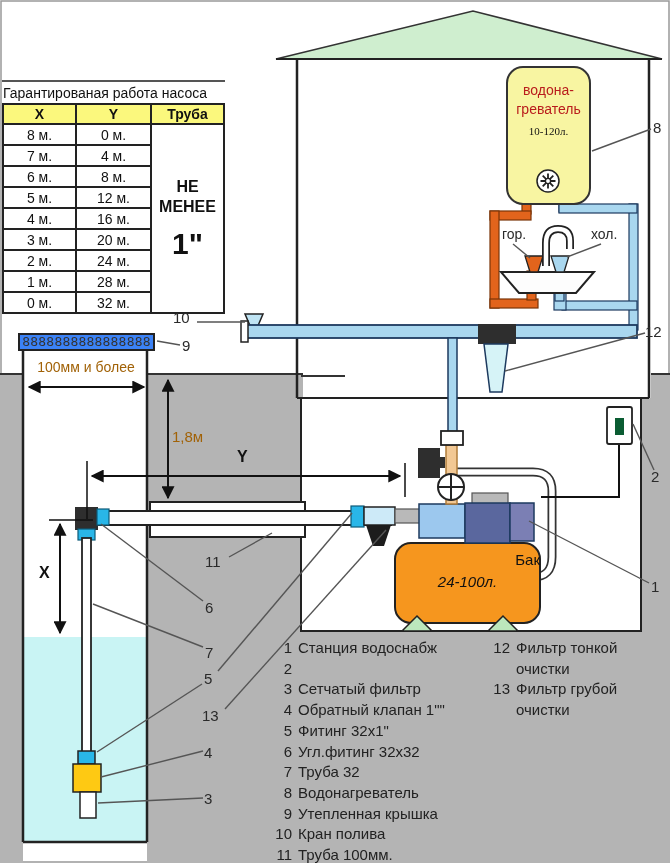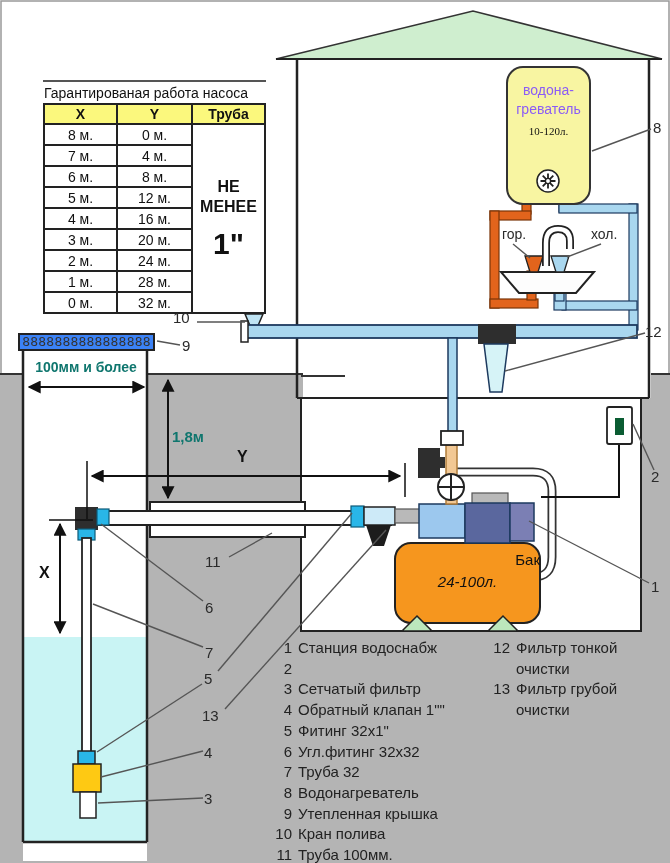--- a/index.html
+++ b/index.html
@@ -3,36 +3,36 @@
 <meta charset="utf-8">
 <style>
   html,body{margin:0;padding:0;background:#fff;}
   #stage{
     position:relative;width:670px;height:863px;background:#fff;overflow:hidden;
     font-family:"Liberation Sans",sans-serif;color:#222;
   }
   #diagram-svg{position:absolute;left:0;top:0;}
   .lbl{position:absolute;font-size:15px;line-height:1;color:#2a2a2a;white-space:nowrap;}
   .lbl.small{font-size:14px;}
-  .lbl.dim{font-weight:bold;color:#0f766e;}
+  .lbl.dim{font-weight:normal;color:#a16207;}
   .lbl.axis{font-size:16px;font-weight:bold;color:#111;}
   .center{text-align:center;}
 
   
-  #pump-table-wrap{position:absolute;left:2px;top:80px;width:223px;padding-left:41px;}
+  #pump-table-wrap{position:absolute;left:2px;top:80px;width:223px;}
   #pump-table-title{border-top:2px solid #555;font-size:14px;padding:3px 0 2px 1px;color:#111;white-space:nowrap;}
   table.pump{border-collapse:collapse;table-layout:fixed;width:223px;}
   table.pump th,table.pump td{border:2px solid #222;text-align:center;font-size:14px;padding:0;height:19px;color:#111;}
   table.pump th{background:#fbf87d;font-weight:bold;height:18px;}
   td.pipe-cell{vertical-align:middle;background:#fff;}
   .pipe-note{font-weight:bold;font-size:16px;line-height:20px;color:#111;}
   .pipe-size{font-weight:bold;font-size:30px;margin-top:10px;color:#111;}
 
   
-  #heater-text{position:absolute;left:507px;top:81px;width:83px;font-size:14px;line-height:19px;color:#8b5cf6;}
+  #heater-text{position:absolute;left:507px;top:81px;width:83px;font-size:14px;line-height:19px;color:#b91c1c;}
   #heater-cap{position:absolute;left:507px;top:125px;width:83px;font-size:11px;color:#111;font-family:Liberation Serif, serif;}
   #tank-text1{position:absolute;left:395px;top:551px;width:145px;font-size:15px;color:#111;text-align:right;}
   #tank-text2{position:absolute;left:395px;top:573px;width:145px;font-size:15px;color:#111;font-style:italic;}
 
   
   #well-cover{position:absolute;left:18px;top:333px;width:133px;height:14px;background:#3b82f6;
     border:2px solid #222;font-family:"DejaVu Sans Mono",monospace;font-size:13px;line-height:14px;
     letter-spacing:0.2px;overflow:hidden;color:#333;text-align:center;}
 
   

